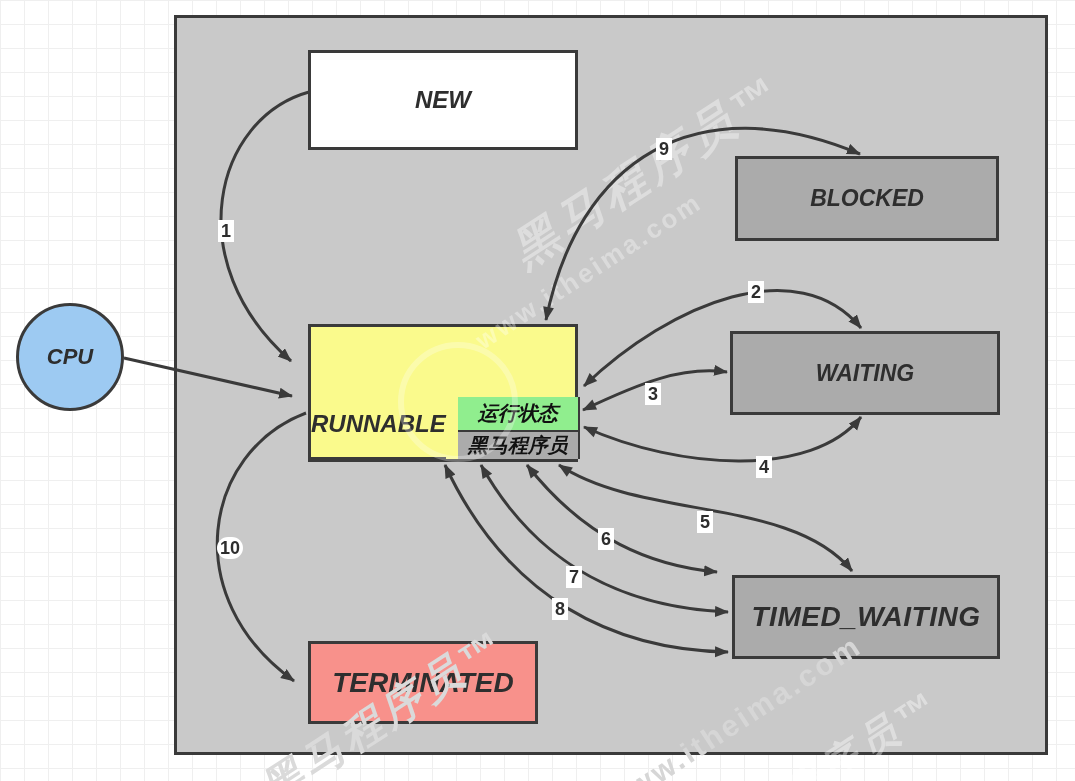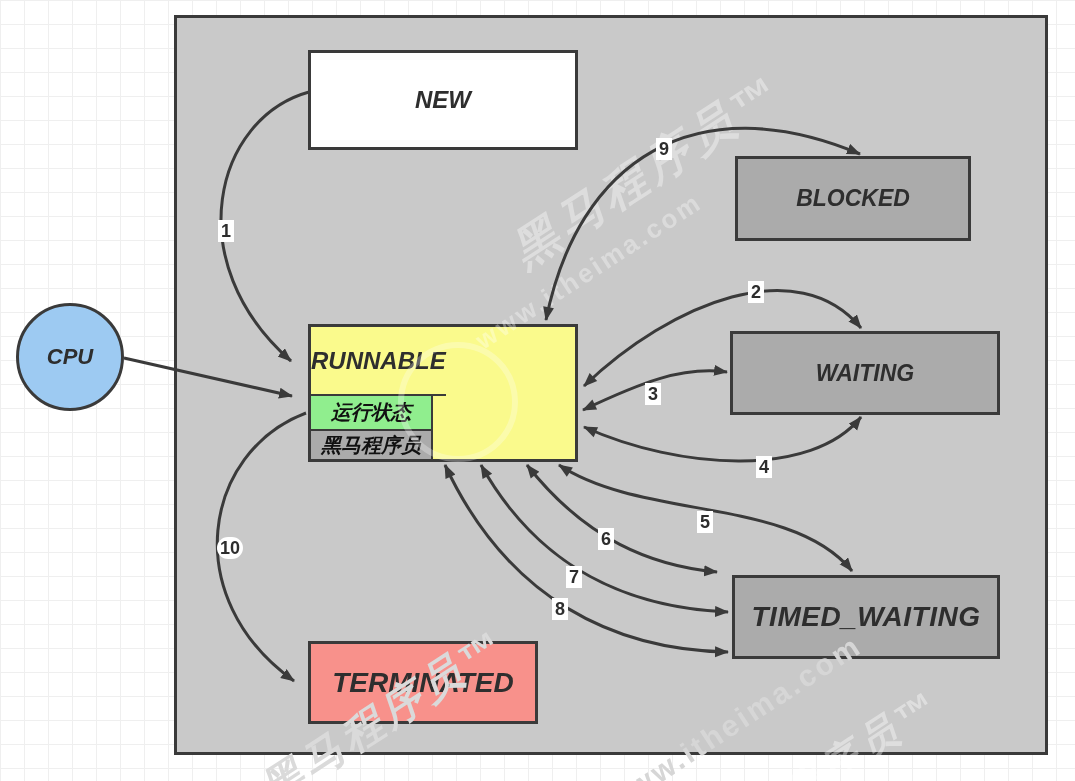--- a/index.html
+++ b/index.html
@@ -34,38 +34,38 @@
   .node{
     position:absolute;
     border:3px solid var(--border-color);
     display:flex;align-items:center;justify-content:center;
     font-weight:bold;font-style:italic;
     color:#2E2E2E;
     z-index:2;
     text-align:center;
   }
   .node-new{left:308px;top:50px;width:270px;height:100px;background:var(--node-white);font-size:24px;}
-  .node-blocked{left:735px;top:156px;width:236px;height:85px;background:var(--node-gray);font-size:23px;align-items:center;}
+  .node-blocked{left:735px;top:156px;width:264px;height:85px;background:var(--node-gray);font-size:23px;align-items:center;}
   .node-waiting{left:730px;top:331px;width:270px;height:84px;background:var(--node-gray);font-size:23px;}
   .node-timed{left:732px;top:575px;width:268px;height:84px;background:var(--node-gray);font-size:28px;letter-spacing:0.5px;}
   .node-terminated{left:308px;top:641px;width:230px;height:83px;background:var(--node-pink);font-size:28px;}
   .node-cpu{
     left:16px;top:303px;width:108px;height:108px;border-radius:50%;
     background:var(--node-blue);font-size:22px;z-index:2;
   }
   .node-runnable{
     left:308px;top:324px;width:270px;height:138px;
     background:var(--node-yellow);
-    display:flex;flex-direction:column;align-items:flex-start;justify-content:flex-start;
+    display:flex;flex-direction:row;align-items:flex-end;justify-content:flex-start;
   }
   .runnable-title{
     height:69px;display:flex;align-items:center;justify-content:center;
     font-size:24px;border-bottom:2px solid var(--border-color);
   }
-  .runnable-bottom{flex:1;display:flex;}
+  .runnable-bottom{flex:1;display:flex;margin-left:12px;}
   .runnable-left{width:122px;display:flex;flex-direction:column;border-right:2px solid var(--border-color);}
   .cell{
     display:flex;align-items:center;justify-content:center;
     font-weight:bold;font-style:italic;color:#111111;font-size:20px;
   }
   .cell-running{height:35px;background:var(--node-green);border-bottom:2px solid var(--border-color);}
   .cell-blockedstate{flex:1;background:var(--node-gray);}
   .cell-runnablestate{flex:1;font-size:22px;background:var(--node-yellow);}
   svg.arrows{position:absolute;left:0;top:0;z-index:4;pointer-events:none;}
   path.arrow{stroke:var(--arrow-color);stroke-width:3;fill:none;}

